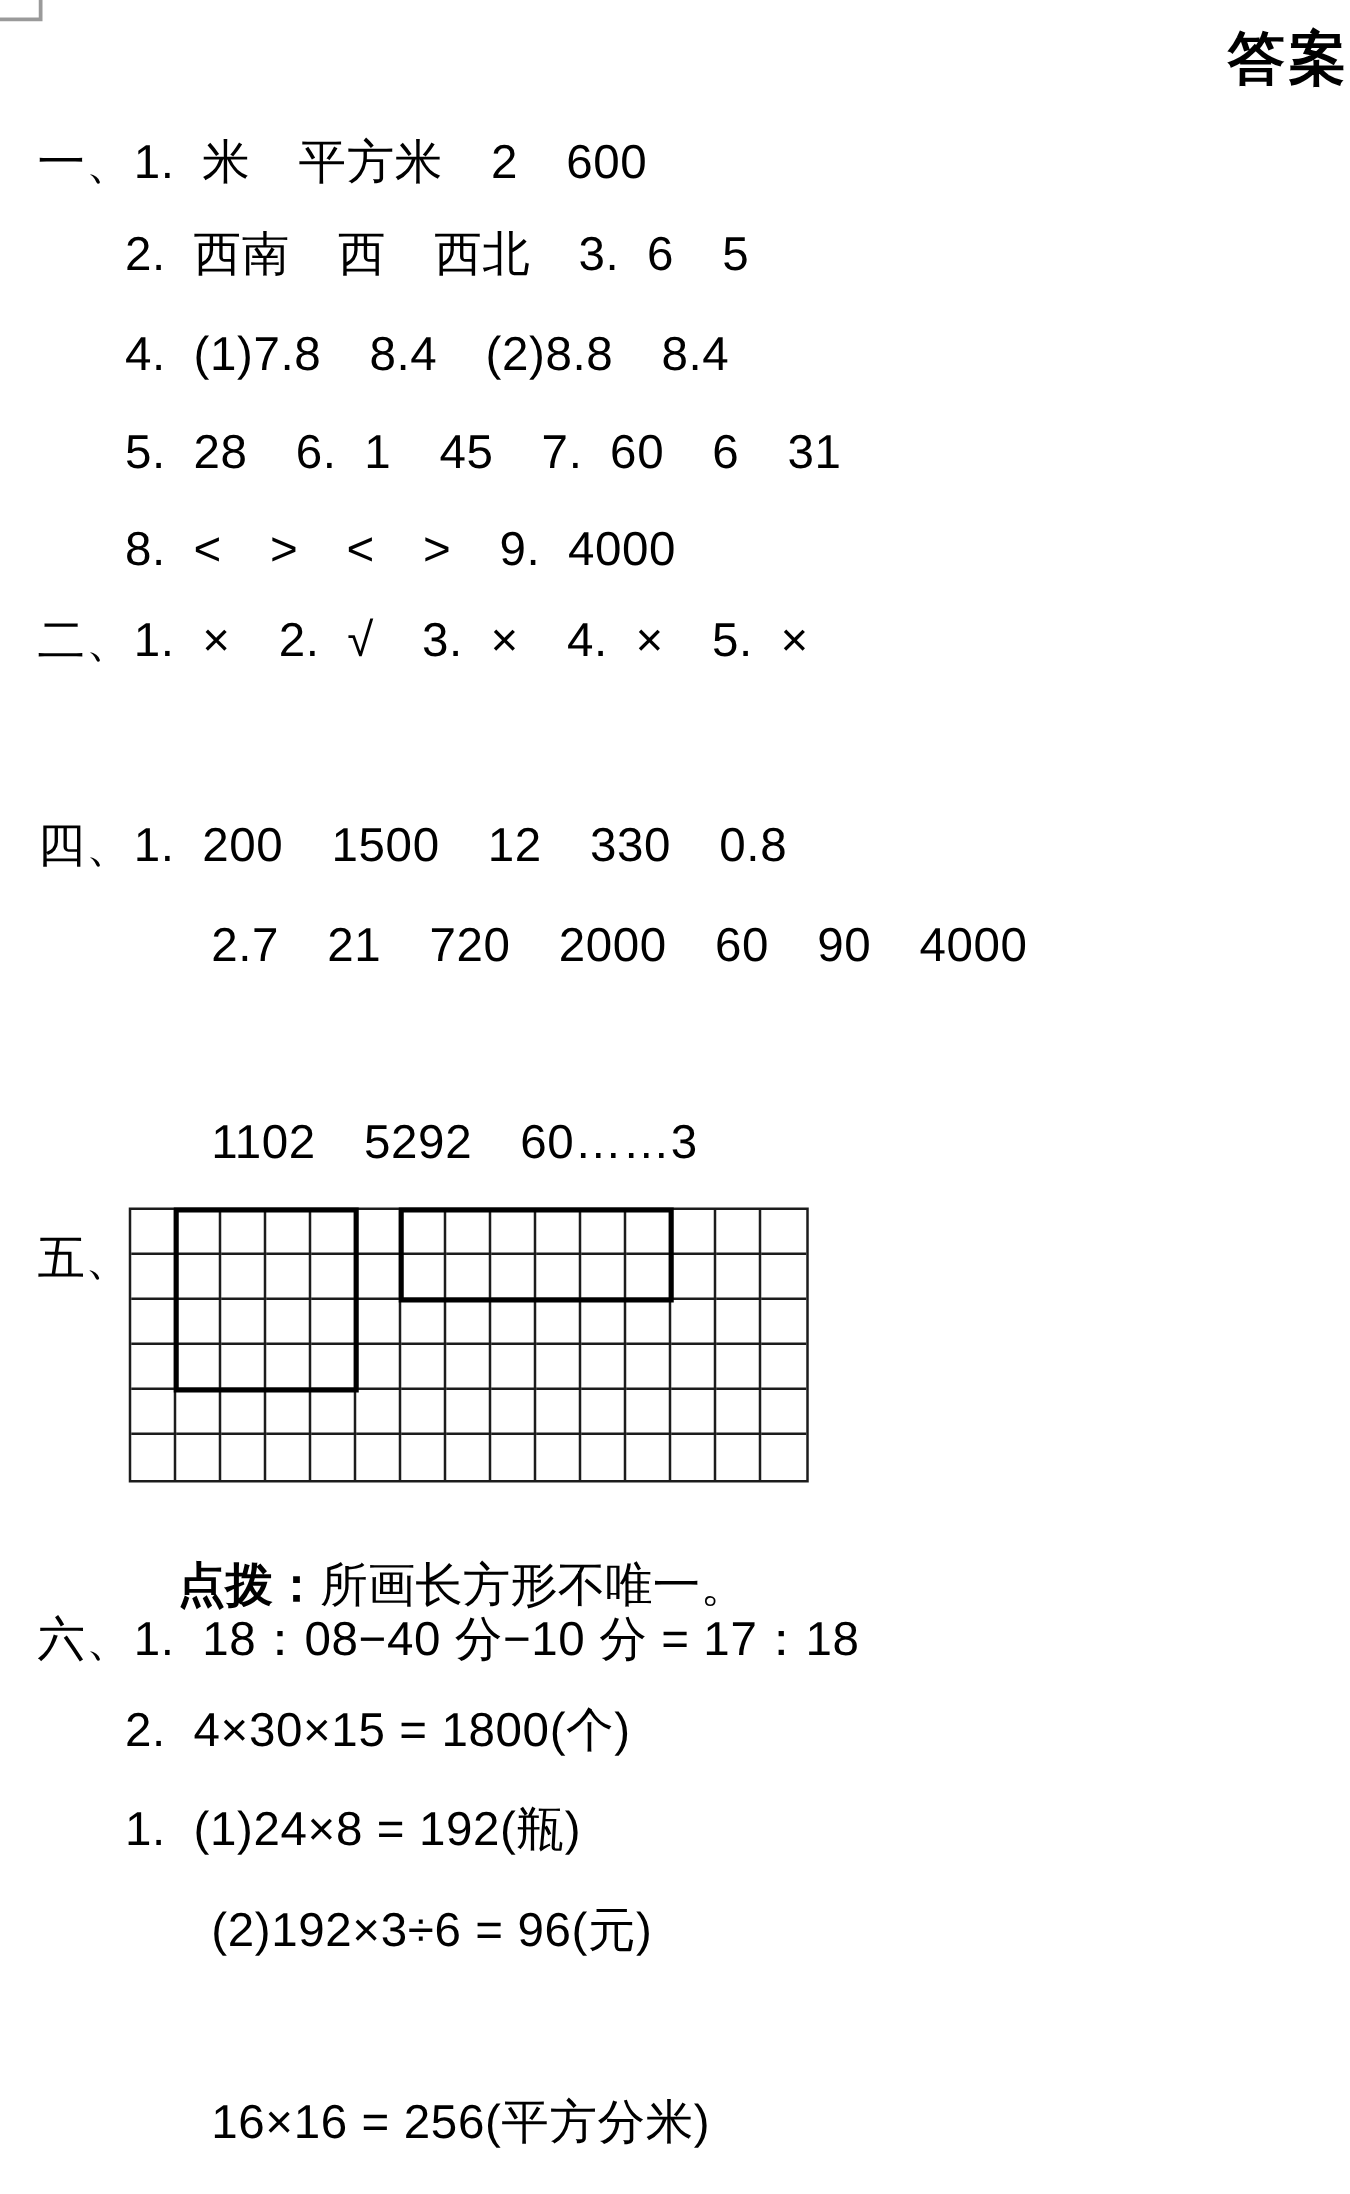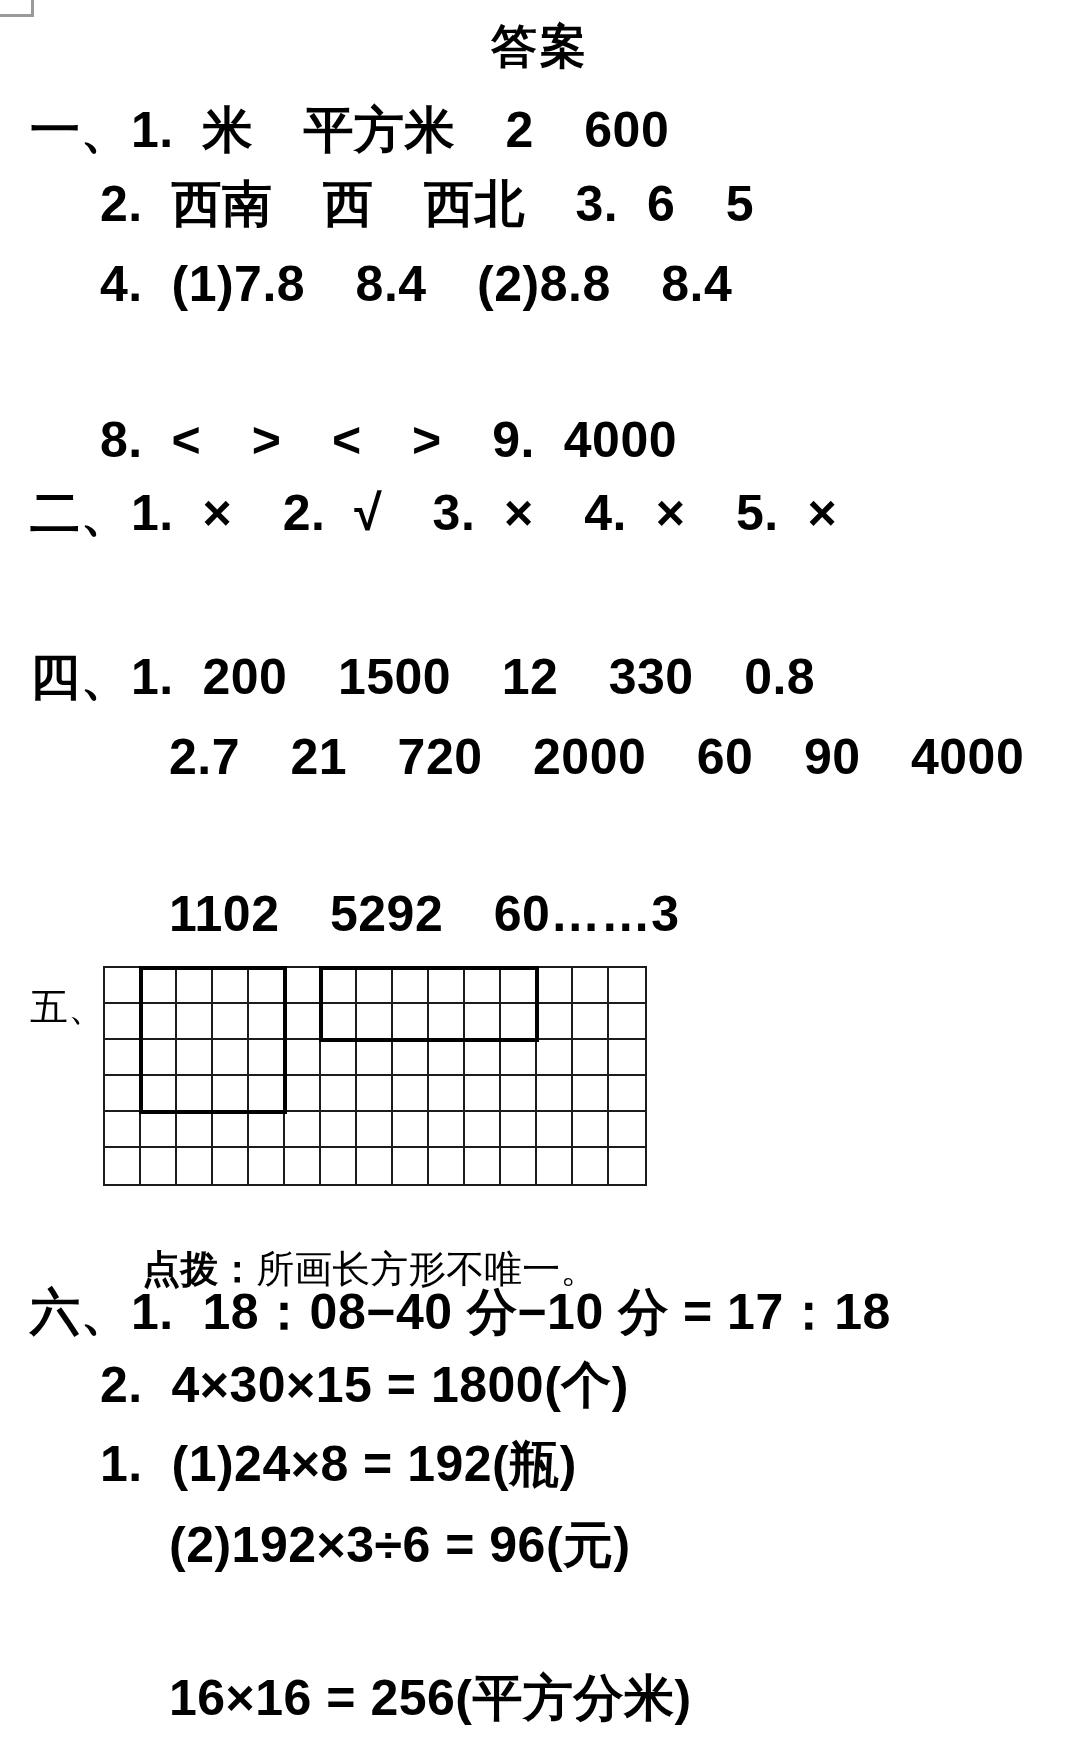--- a/index.html
+++ b/index.html
@@ -12,28 +12,28 @@
   .page { position: absolute; left: 0; top: 0; width: 1080px; height: 1755px; }
 
   .corner-artifact {
     position: absolute; left: -14px; top: -17px;
     width: 42px; height: 28px;
     border: 3px solid #9a9a9a; background: #ffffff;
   }
 
   .title {
     position: absolute; left: 0; top: 16px; width: 1080px;
-    text-align: center; font-size: 46px; font-weight: bold;
+    text-align: right; font-size: 46px; font-weight: bold;
     letter-spacing: 3px;
   }
 
   .line {
     position: absolute; left: 30px;
-    font-size: 50px; line-height: 44px;
-    white-space: pre-wrap; letter-spacing: 0.5px; font-weight: bold;
+    font-size: 38px; line-height: 44px;
+    white-space: pre-wrap; letter-spacing: 0.5px;
   }
   .line.item { left: 100px; }
   .line.cont { left: 156px; margin-left: 13px; }
 
   .sec-label { position: absolute; left: 30px; font-size: 38px; line-height: 44px; }
 
   .grid-wrap {
     position: absolute; left: 103px; top: 966px;
     border: 2px solid #1c1c1c; background: #ffffff;
     display: grid; position: absolute;
@@ -58,20 +58,21 @@
 
 <div class="page">
 
   <div class="corner-artifact"></div>
 
   <div class="title">答案</div>
 
   <div class="line sec" style="top:108px">一、1.  米　平方米　2　600</div>
   <div class="line item" style="top:182px">2.  西南　西　西北　3.  6　5</div>
   <div class="line item" style="top:262px">4.  (1)7.8　8.4　(2)8.8　8.4</div>
+  <div class="line item" style="top:340px">5.  28　6.  1　45　7.  60　6　31</div>
   <div class="line item" style="top:418px">8.  &lt;　&gt;　&lt;　&gt;　9.  4000</div>
   <div class="line sec" style="top:491px">二、1.  ×　2.  √　3.  ×　4.  ×　5.  ×</div>
   <div class="line sec" style="top:655px">四、1.  200　1500　12　330　0.8</div>
   <div class="line cont" style="top:735px">2.7　21　720　2000　60　90　4000</div>
   <div class="line cont" style="top:892px">1102　5292　60……3</div>
 
   <div class="sec-label" style="top:985px">五、</div>
 
   <div class="grid-wrap" style="grid-template-columns: repeat(15, 36px); grid-template-rows: repeat(6, 36px);">
       <div class="gcell"></div>

